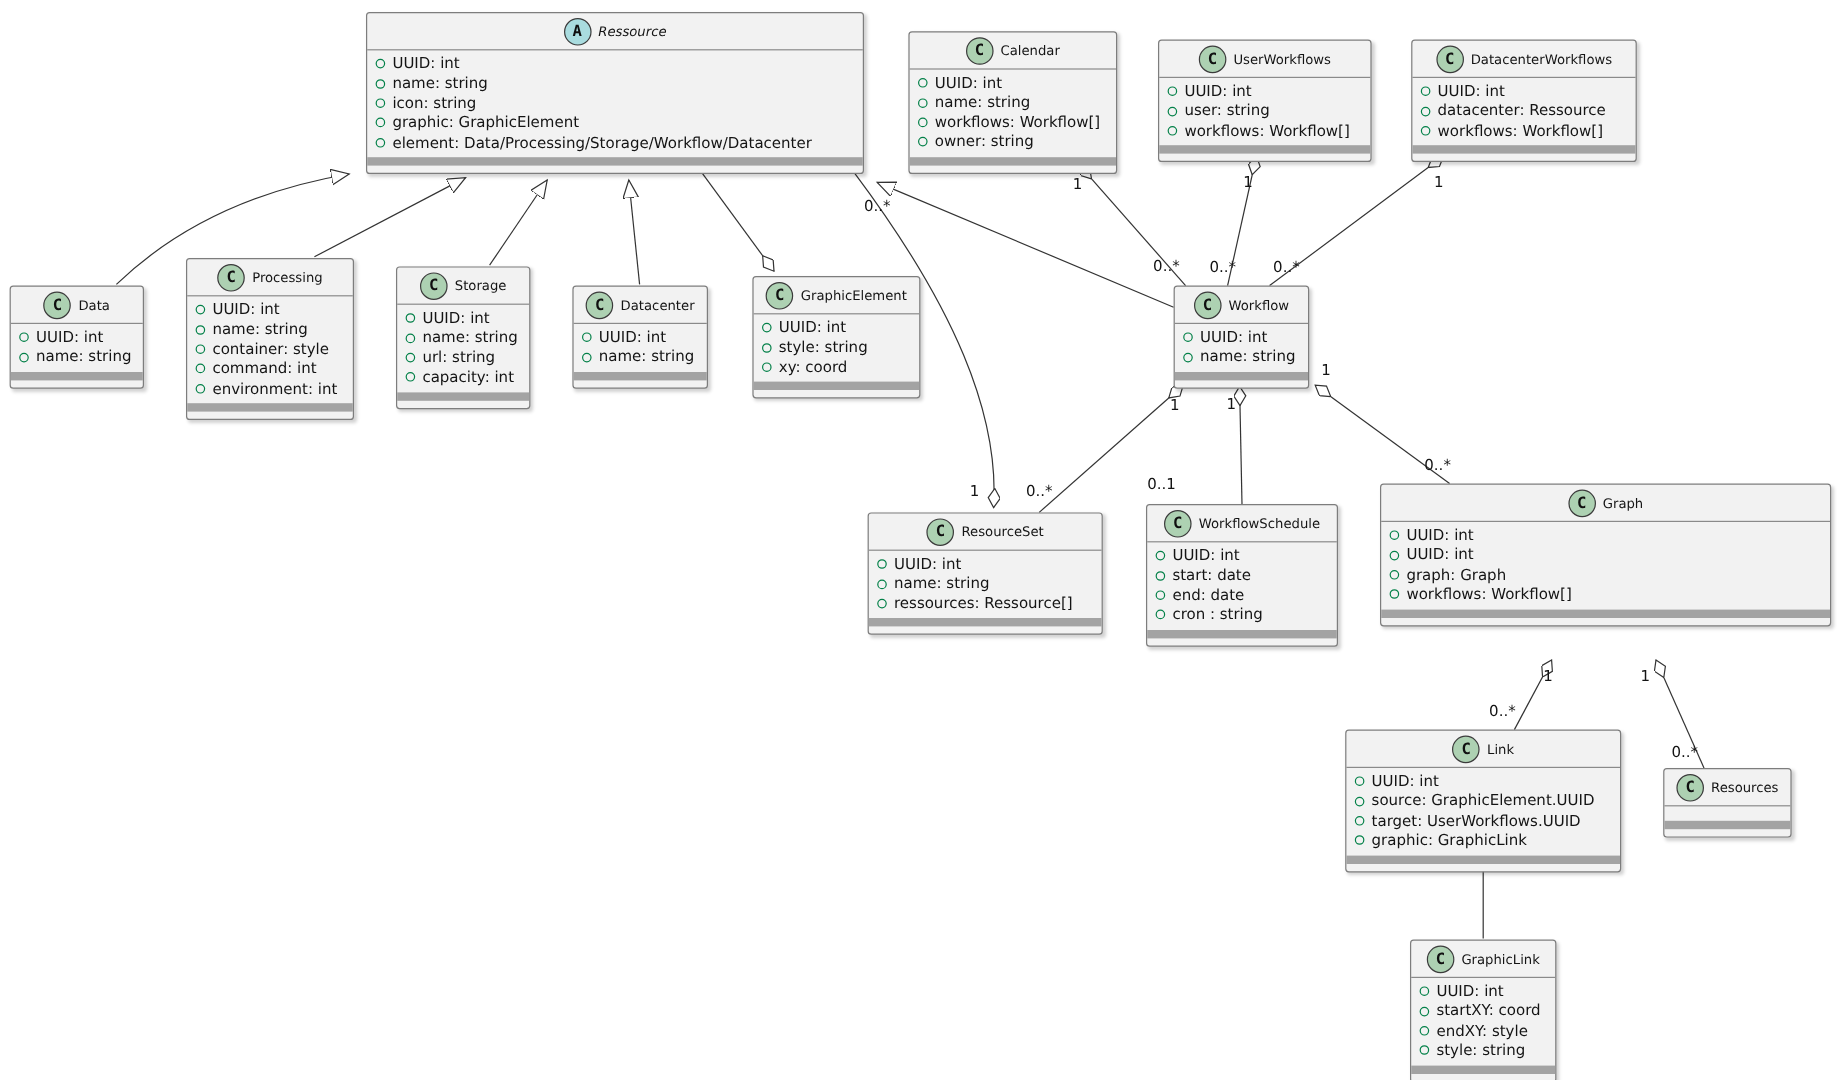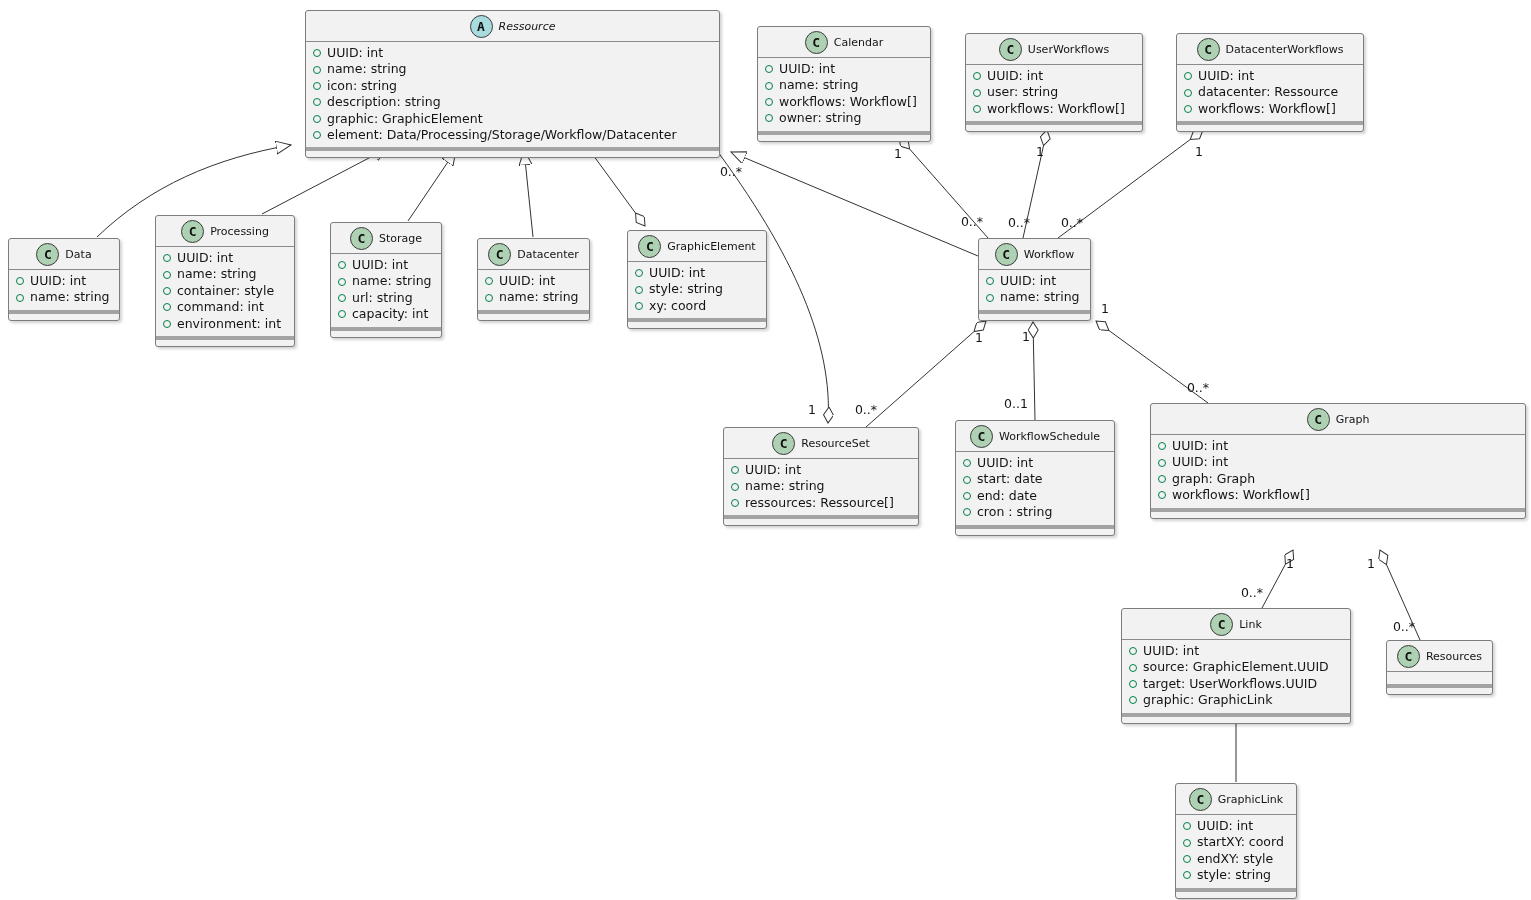--- a/index.html
+++ b/index.html
@@ -17,21 +17,21 @@
     padding:3px 7px;border-bottom:1px solid #8a8a8a;min-height:24px;
   }
   .uml-title{font-size:11px;white-space:nowrap;}
   .uml-class.abstract .uml-title{font-style:italic;}
   .circ{
     width:21px;height:21px;border-radius:50%;background:#add1b2;border:1px solid #3b3b3b;
     display:flex;align-items:center;justify-content:center;flex:0 0 auto;
     font-family:"DejaVu Sans Mono","Liberation Mono",monospace;font-weight:bold;font-size:13px;color:#101010;
   }
   .uml-class.abstract .circ{background:#a9dcdf;}
-  .uml-attrs{padding:3px 13px 4px 7px;border-bottom:4px solid #a3a3a3;min-height:5px;}
+  .uml-attrs{padding:3px 13px 4px 7px;border-bottom:7px solid #a3a3a3;min-height:5px;}
   .attr{display:flex;align-items:center;gap:6px;line-height:16.4px;white-space:nowrap;font-size:12.5px;}
   .attr .dot{width:6px;height:6px;border-radius:50%;border:1.5px solid #038048;background:transparent;flex:0 0 auto;}
   .uml-methods{height:6px;}
   .mult{
     position:absolute;font-size:12.5px;color:#141414;white-space:nowrap;
     transform:translate(-50%,-50%);
   }
 </style>
 </head>
 <body>
@@ -78,24 +78,20 @@
         <div class="attr">
           <span class="dot"></span>
           <span>name: string</span>
         </div>
         <div class="attr">
           <span class="dot"></span>
           <span>icon: string</span>
         </div>
         <div class="attr">
           <span class="dot"></span>
-          <span>description: string</span>
-        </div>
-        <div class="attr">
-          <span class="dot"></span>
           <span>graphic: GraphicElement</span>
         </div>
         <div class="attr">
           <span class="dot"></span>
           <span>element: Data/Processing/Storage/Workflow/Datacenter</span>
         </div>
       </div>
       <div class="uml-methods"></div>
     </div>
     <div class="uml-class" style="left: 757px; top: 26px; width: 174px;">
@@ -424,20 +420,20 @@
     <span class="mult" style="left: 972px; top: 221px;">0..*</span>
     <span class="mult" style="left: 1040px; top: 151px;">1</span>
     <span class="mult" style="left: 1019px; top: 222px;">0..*</span>
     <span class="mult" style="left: 1199px; top: 151px;">1</span>
     <span class="mult" style="left: 1072px; top: 222px;">0..*</span>
     <span class="mult" style="left: 812px; top: 409px;">1</span>
     <span class="mult" style="left: 731px; top: 171px;">0..*</span>
     <span class="mult" style="left: 979px; top: 337px;">1</span>
     <span class="mult" style="left: 866px; top: 409px;">0..*</span>
     <span class="mult" style="left: 1026px; top: 336px;">1</span>
-    <span class="mult" style="left: 1016px; top: 403px;">0..1</span>
+    <span class="mult" style="left: 968px; top: 403px;">0..1</span>
     <span class="mult" style="left: 1105px; top: 308px;">1</span>
     <span class="mult" style="left: 1198px; top: 387px;">0..*</span>
     <span class="mult" style="left: 1290px; top: 563px;">1</span>
     <span class="mult" style="left: 1252px; top: 592px;">0..*</span>
     <span class="mult" style="left: 1371px; top: 563px;">1</span>
     <span class="mult" style="left: 1404px; top: 626px;">0..*</span>
   </div>
 
 </body></html>

